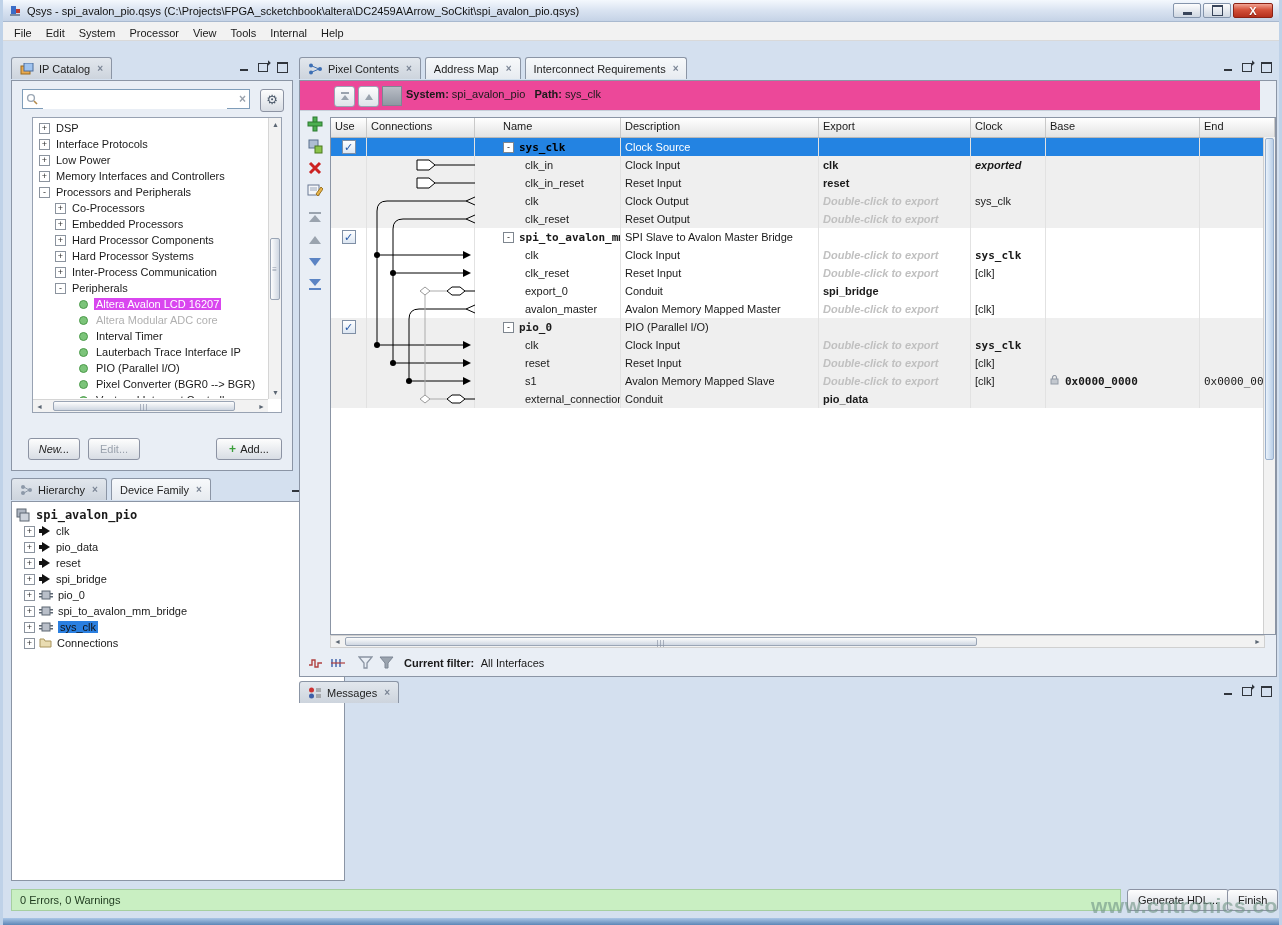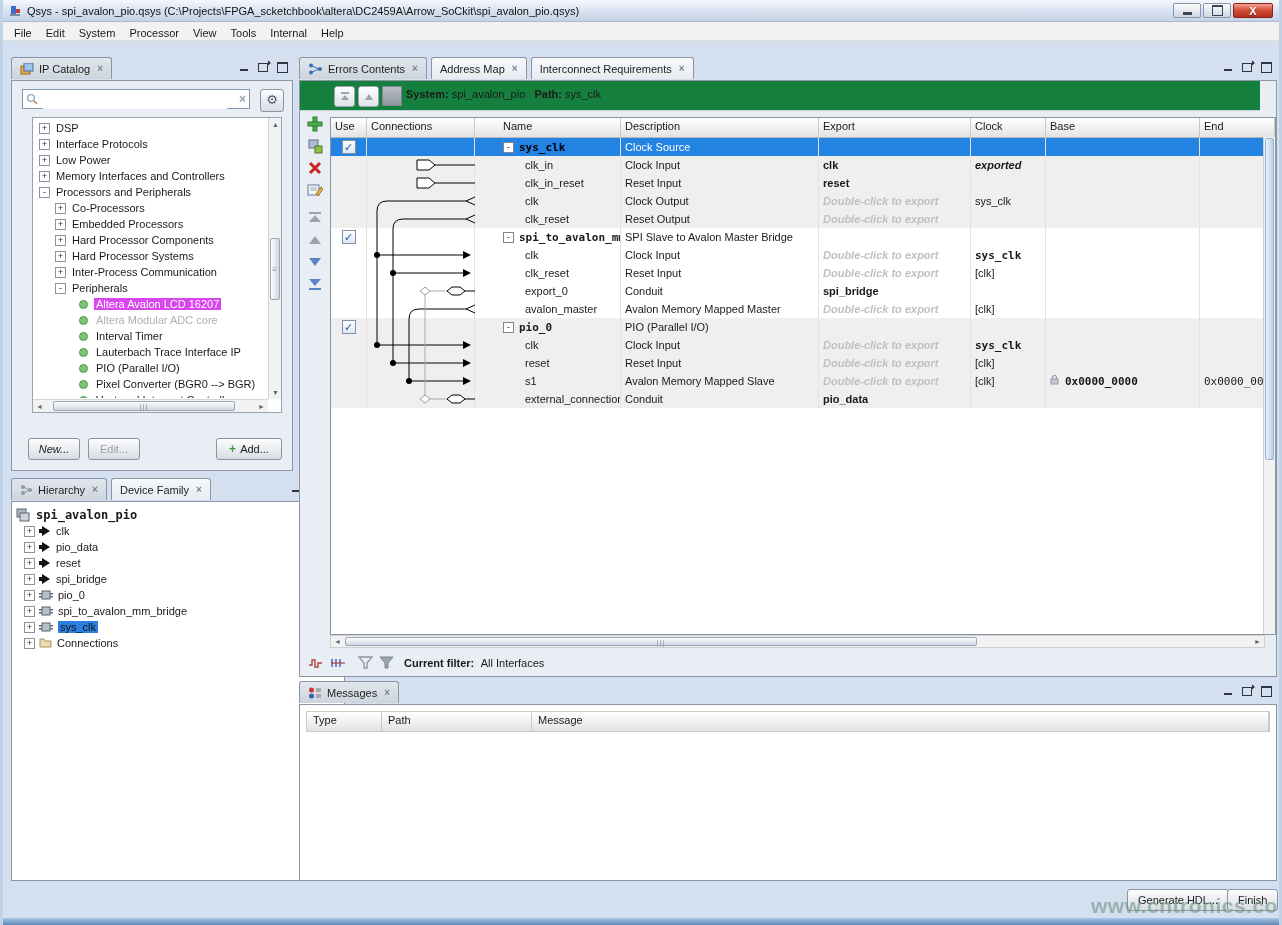--- a/index.html
+++ b/index.html
@@ -74,21 +74,21 @@
 
   
   .hier-body{background:#fff;}
   .hrow{height:16px;display:flex;align-items:center;white-space:nowrap;}
   .hroot{font-family:"DejaVu Sans Mono",monospace;font-weight:bold;font-size:12px;}
   .hexp{flex:0 0 auto;width:9px;height:9px;border:1px solid #8b939e;background:#fff;font-size:9px;line-height:8px;text-align:center;margin-right:4px;color:#333;}
   .hicon{flex:0 0 auto;margin-right:5px;display:inline-flex;}
   .hsel{background:#2a7fe0;color:#111;padding:0 2px;}
 
   
-  .sc-head{position:absolute;left:0;right:16px;top:0;height:29px;background:#15803d;border-bottom:1px solid #c8cfda;}
+  .sc-head{position:absolute;left:0;right:16px;top:0;height:29px;background:#ec4899;border-bottom:1px solid #c8cfda;}
   .sqbtn{position:absolute;top:5px;width:19px;height:19px;border:1px solid #9aa5b5;border-radius:3px;
          background:linear-gradient(#fdfdfd,#dfe4ea);display:flex;align-items:center;justify-content:center;}
   .sys-line{position:absolute;left:106px;top:7px;white-space:nowrap;}
   .sys-line b{font-weight:bold;}
   .chip-gray{position:absolute;left:82px;top:5px;width:18px;height:18px;background:linear-gradient(#b9bec6,#8f97a2);border:1px solid #7d8692;}
   .sc-body{position:absolute;left:0;right:0;top:30px;bottom:0;}
   .rail{position:absolute;left:0;top:0;width:30px;bottom:41px;background:#e9eef5;}
   .rail-ico{width:16px;height:16px;margin:5px auto 6px auto;display:block;}
   .sc-table{position:absolute;left:30px;right:0;top:6px;bottom:41px;background:#fff;border:1px solid #8b95a5;box-sizing:border-box;overflow:hidden;}
   .thead{display:flex;height:19px;background:linear-gradient(#ffffff,#e3e3e3);border-bottom:1px solid #b9b9b9;}
@@ -444,21 +444,21 @@
 
   <div class="panel" style="left:296px;top:57px;width:978px;height:620px;">
     <div class="ptabs">
       <span class="ptab active">
         <svg width="15" height="12">
             <circle cx="3" cy="2.5" r="2" fill="#3d6fb4"></circle>
             <circle cx="3" cy="9.5" r="2" fill="#3d6fb4"></circle>
             <circle cx="12" cy="6" r="2" fill="#3d6fb4"></circle>
             <path d="M4 3 L11 6 L4 9" stroke="#3d6fb4" fill="none"></path>
           </svg>
-        <span class="tlabel">Errors Contents</span>
+        <span class="tlabel">Pixel Contents</span>
         <span class="tclose">×</span>
       </span>
       <span class="ptab">
         <span class="tlabel">Address Map</span>
         <span class="tclose">×</span>
       </span>
       <span class="ptab">
         <span class="tlabel">Interconnect Requirements</span>
         <span class="tclose">×</span>
       </span>
@@ -842,30 +842,25 @@
           </span>
         <span class="pbtn">
             <span class="mini-float"></span>
             <span class="mini-arrow"></span>
           </span>
         <span class="pbtn">
             <span class="mini-max"></span>
           </span>
       </span>
     </div>
-    <div class="pbody msg-body">
-      <div class="msg-head">
-        <div style="width:75px">Type</div>
-        <div style="width:150px">Path</div>
-        <div style="flex:1">Message</div>
-      </div>
-      <div class="msg-area"></div>
-    </div>
   </div>
 
+  <div class="status-green">
+    <span>0 Errors, 0 Warnings</span>
+  </div>
   <span class="btn gen-btn">
       <span>Generate HDL...</span>
     </span>
   <span class="btn fin-btn">
       <span>Finish</span>
     </span>
 
   <div class="watermark">www.cntronics.com</div>
 
   <div class="win-bottom-edge"></div>

